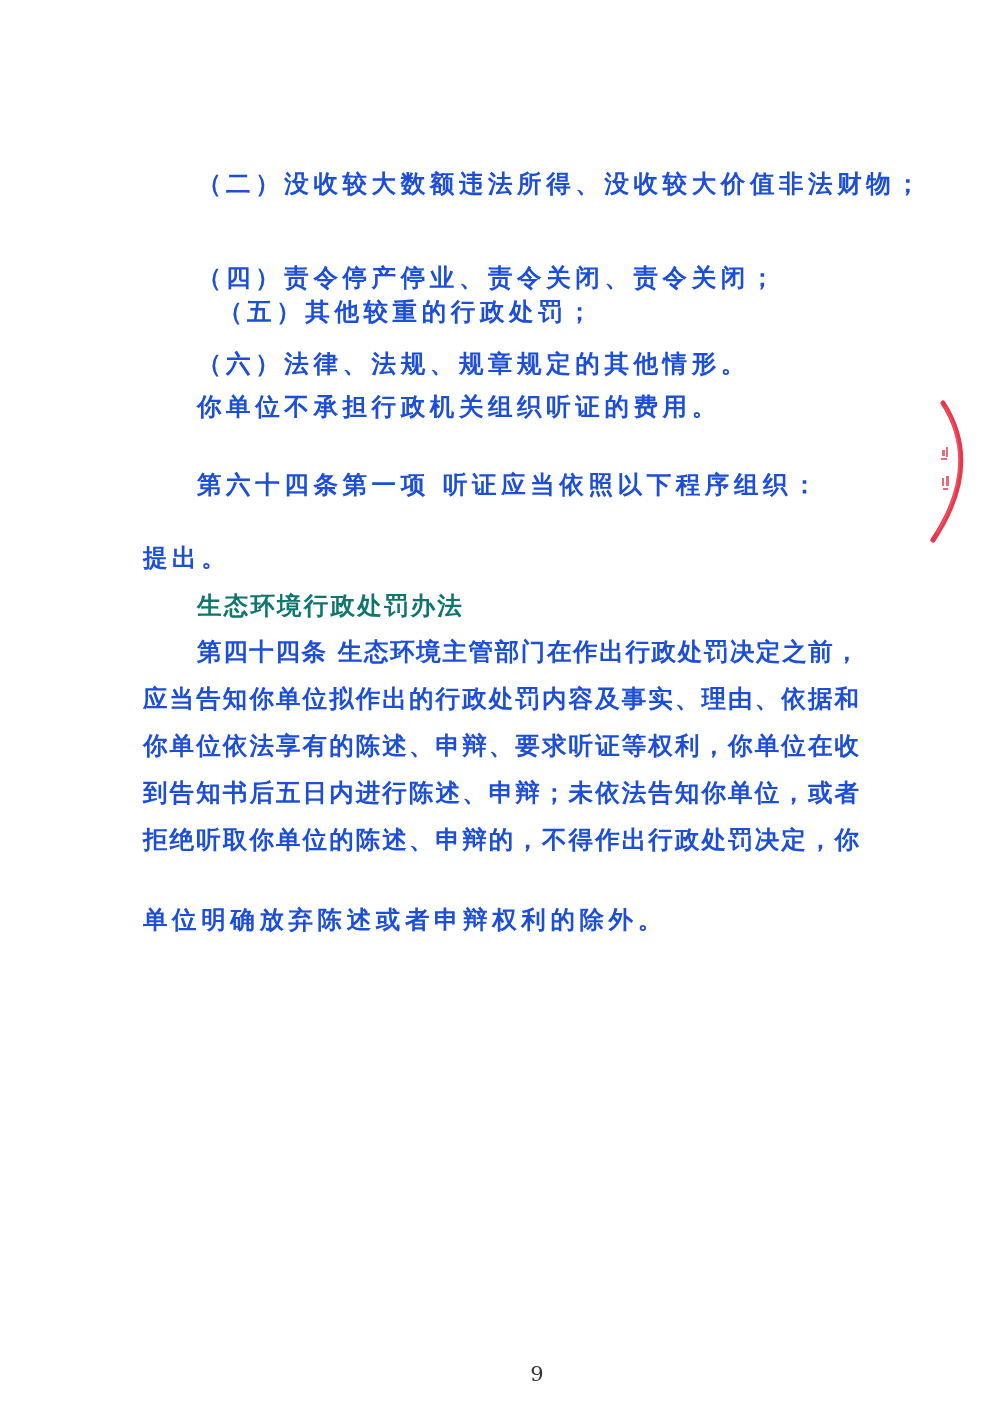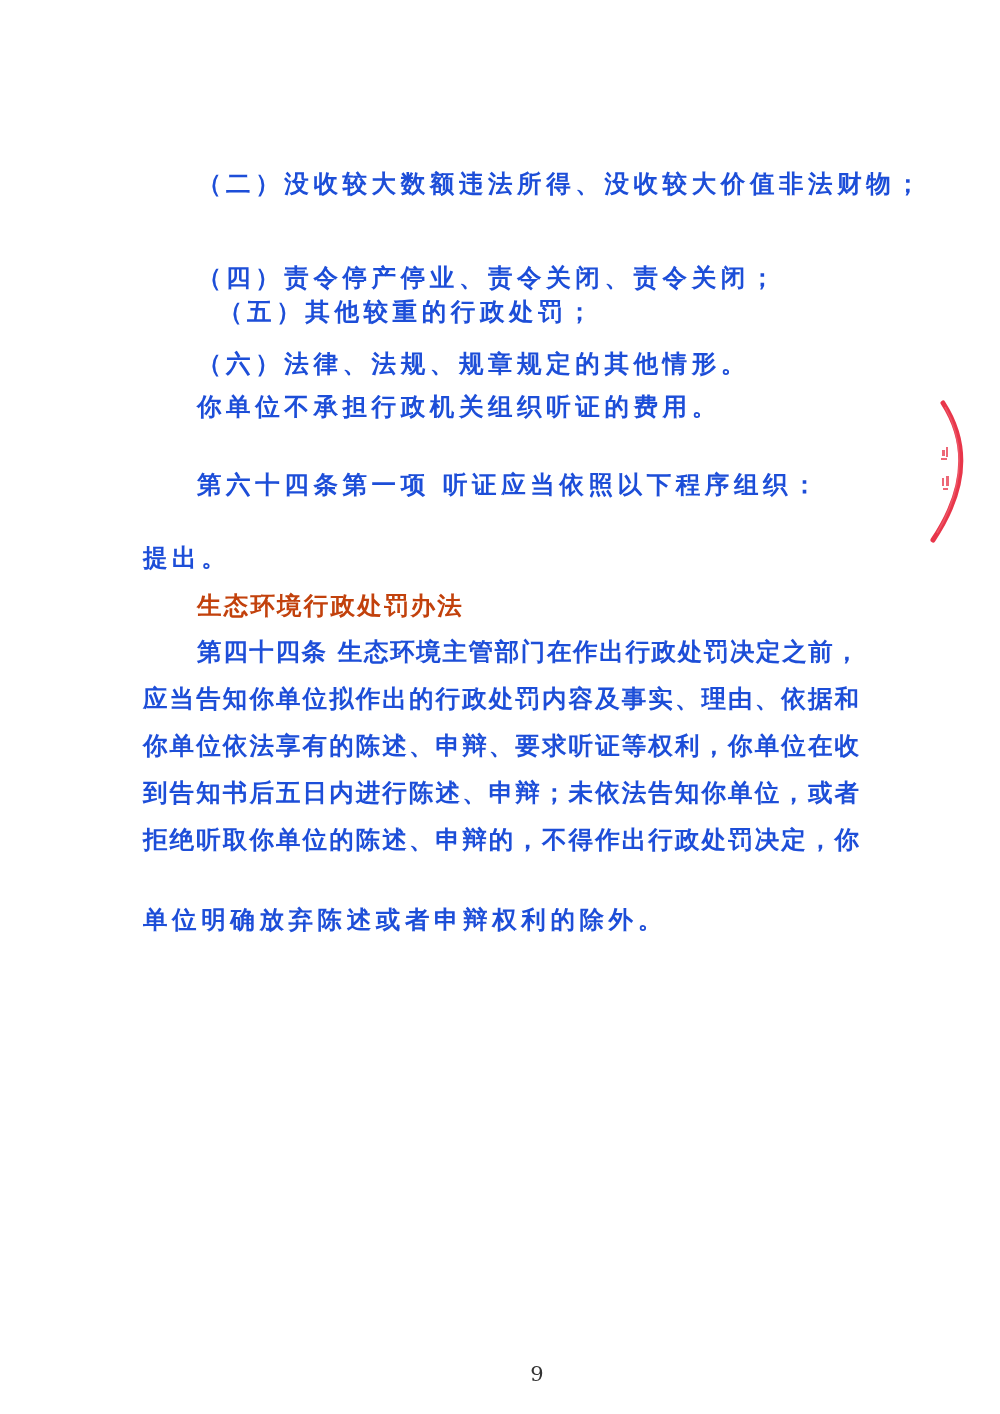--- a/index.html
+++ b/index.html
@@ -32,21 +32,21 @@
       white-space: nowrap;
       letter-spacing: 4.6px;
       font-family: "DejaVu Sans", sans-serif;
       font-weight: bold;
       color: #1d4ed8;
     }
     .indent { left: 197px; width: 662px; }
     .heading {
       font-weight: bold;
       letter-spacing: 2.2px;
-      color: #c2410c;
+      color: #0f766e;
     }
     .justify {
       text-align: justify;
       text-align-last: justify;
       letter-spacing: 0;
     }
     .page-number {
       position: absolute;
       left: 527px;
       top: 1362px;

